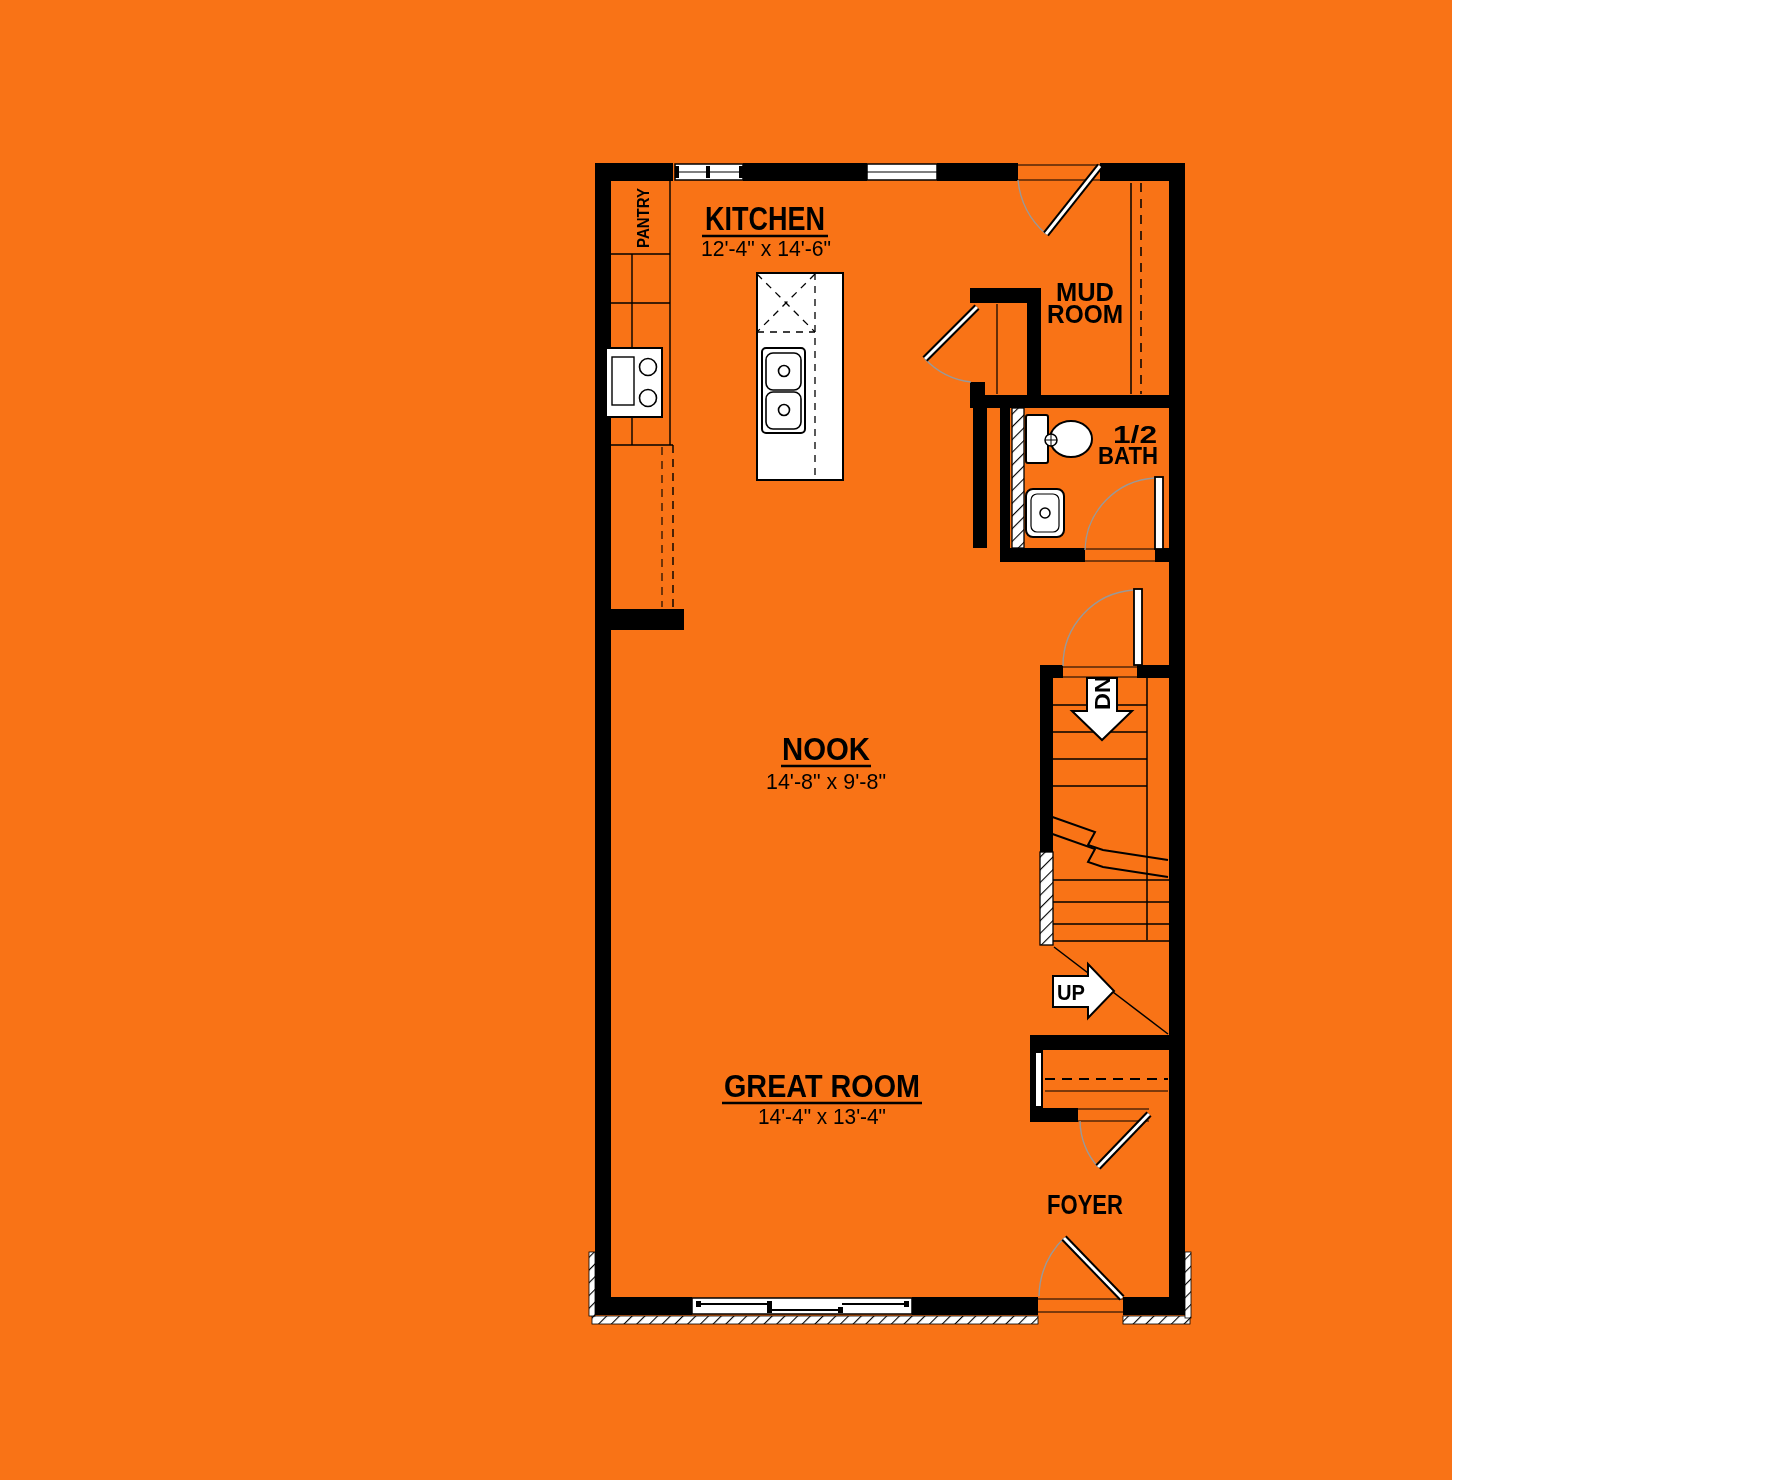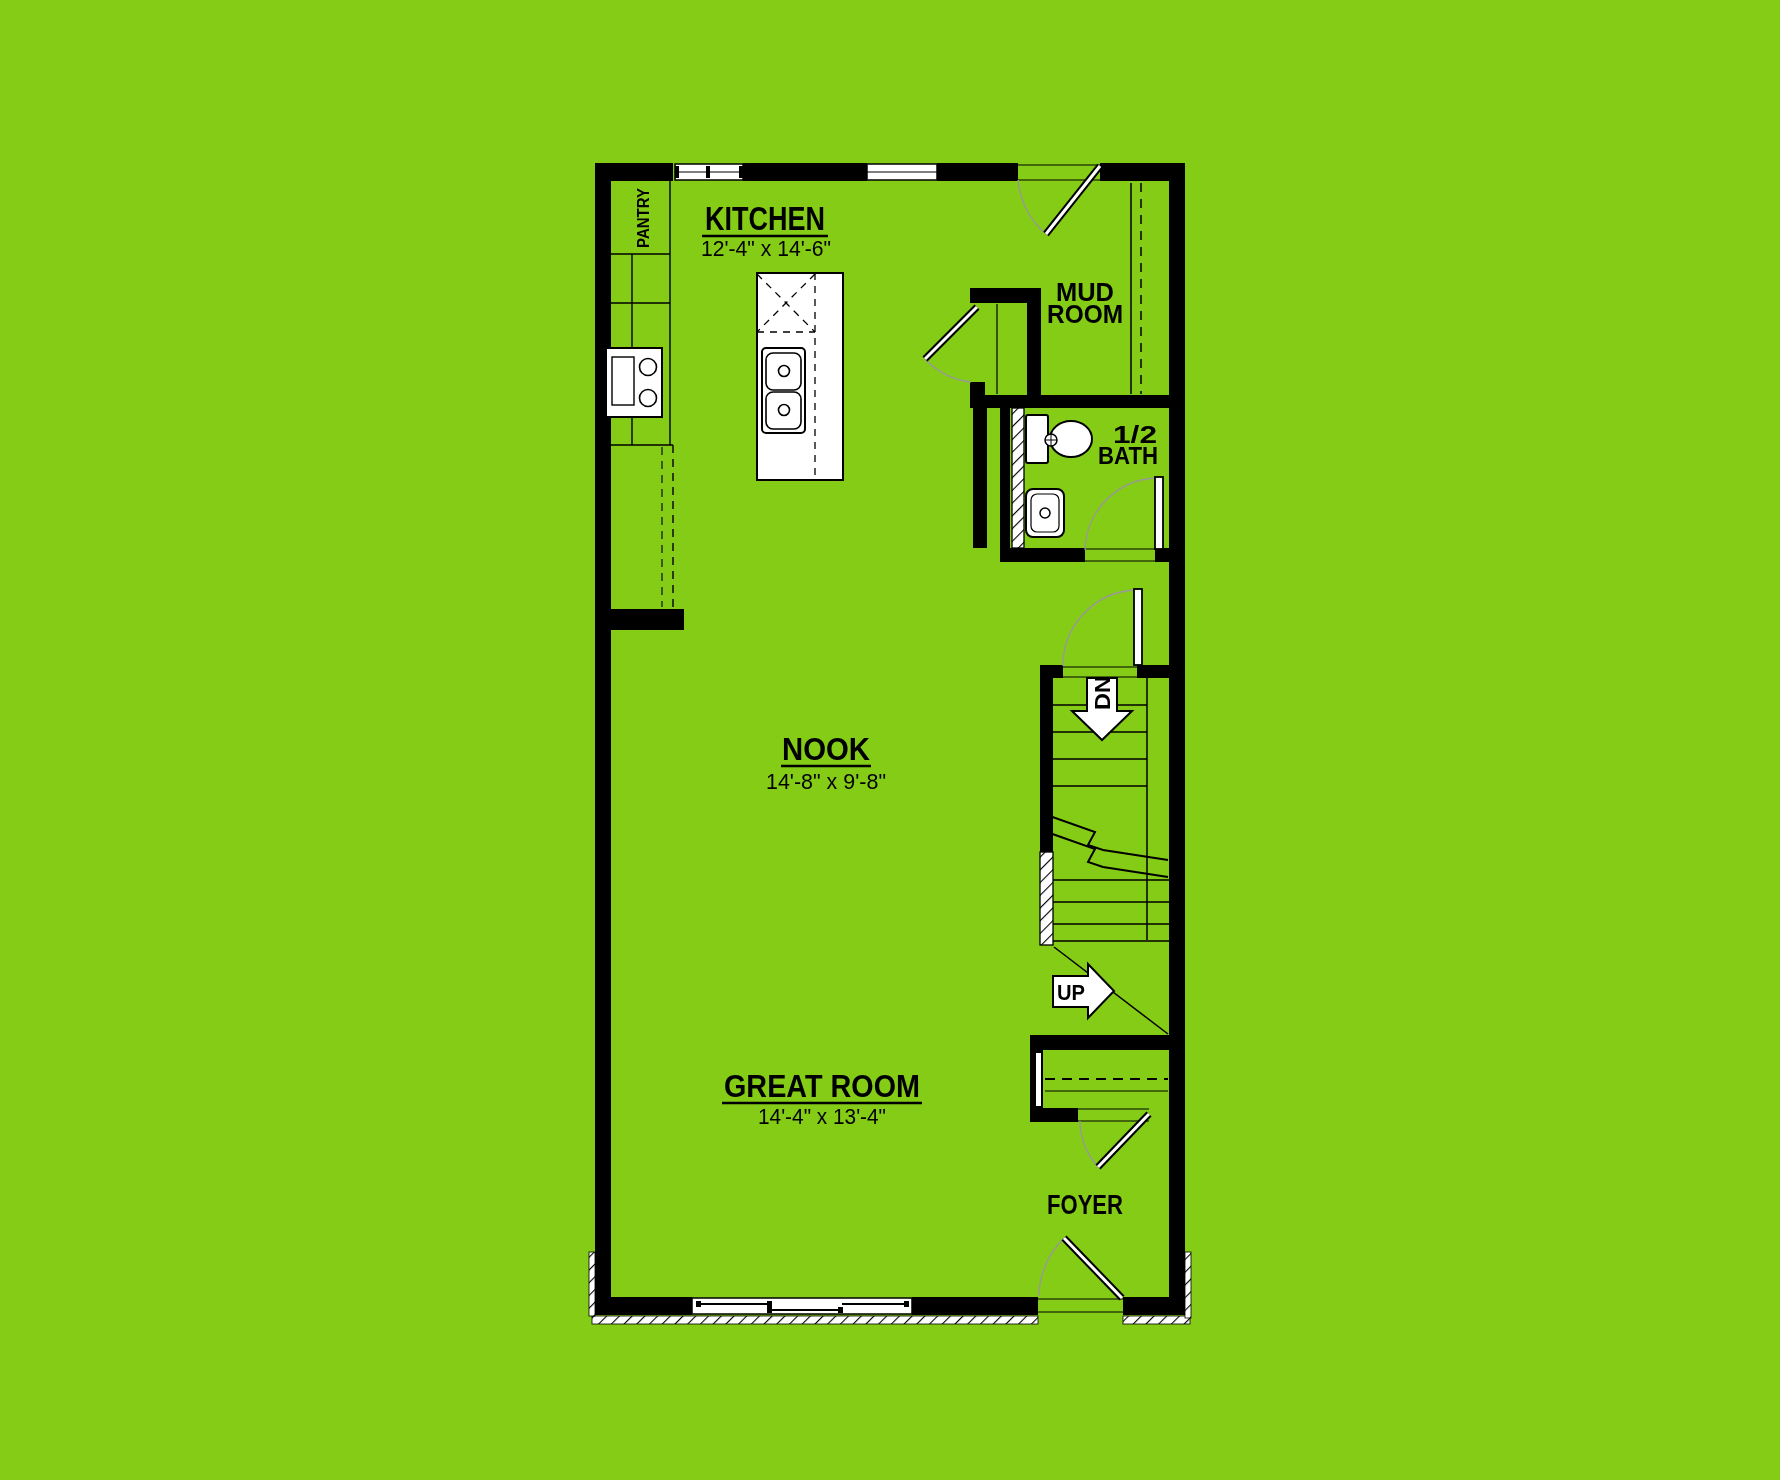--- a/index.html
+++ b/index.html
@@ -1,16 +1,16 @@
 <!DOCTYPE html>
 <html><head>
 <meta charset="utf-8">
 <style>
   html,body{margin:0;padding:0;background:#ffffff;}
-  .page{width:1780px;height:1480px;position:relative;background:#84cc16;overflow:hidden;}
+  .page{width:1452px;height:1480px;position:relative;background:#f97316;overflow:hidden;}
   svg{display:block;position:absolute;left:0;top:0;}
   text{font-family:"Liberation Sans","DejaVu Sans",sans-serif;fill:#000;}
   .room-label{font-weight:bold;}
   .dim-label{font-weight:normal;}
 </style>
 </head>
 <body>
 
 <div class="page">
 <svg width="1780" height="1480" viewBox="0 0 1780 1480">

